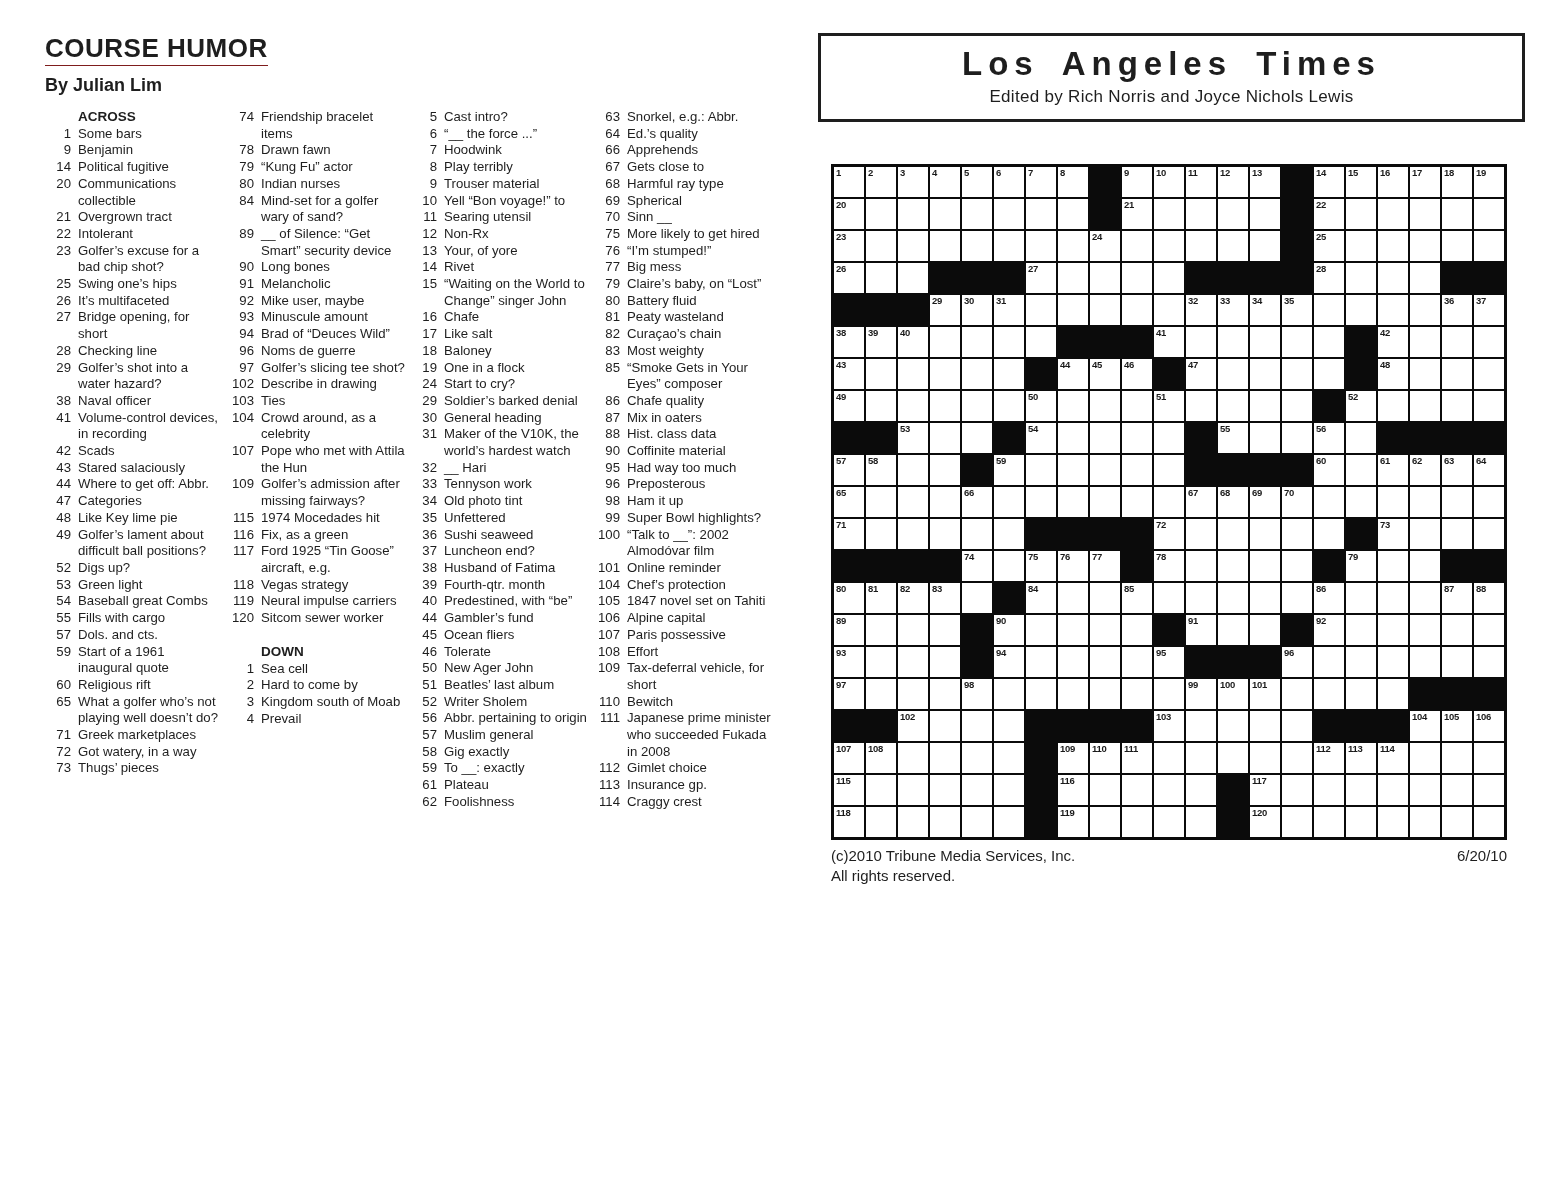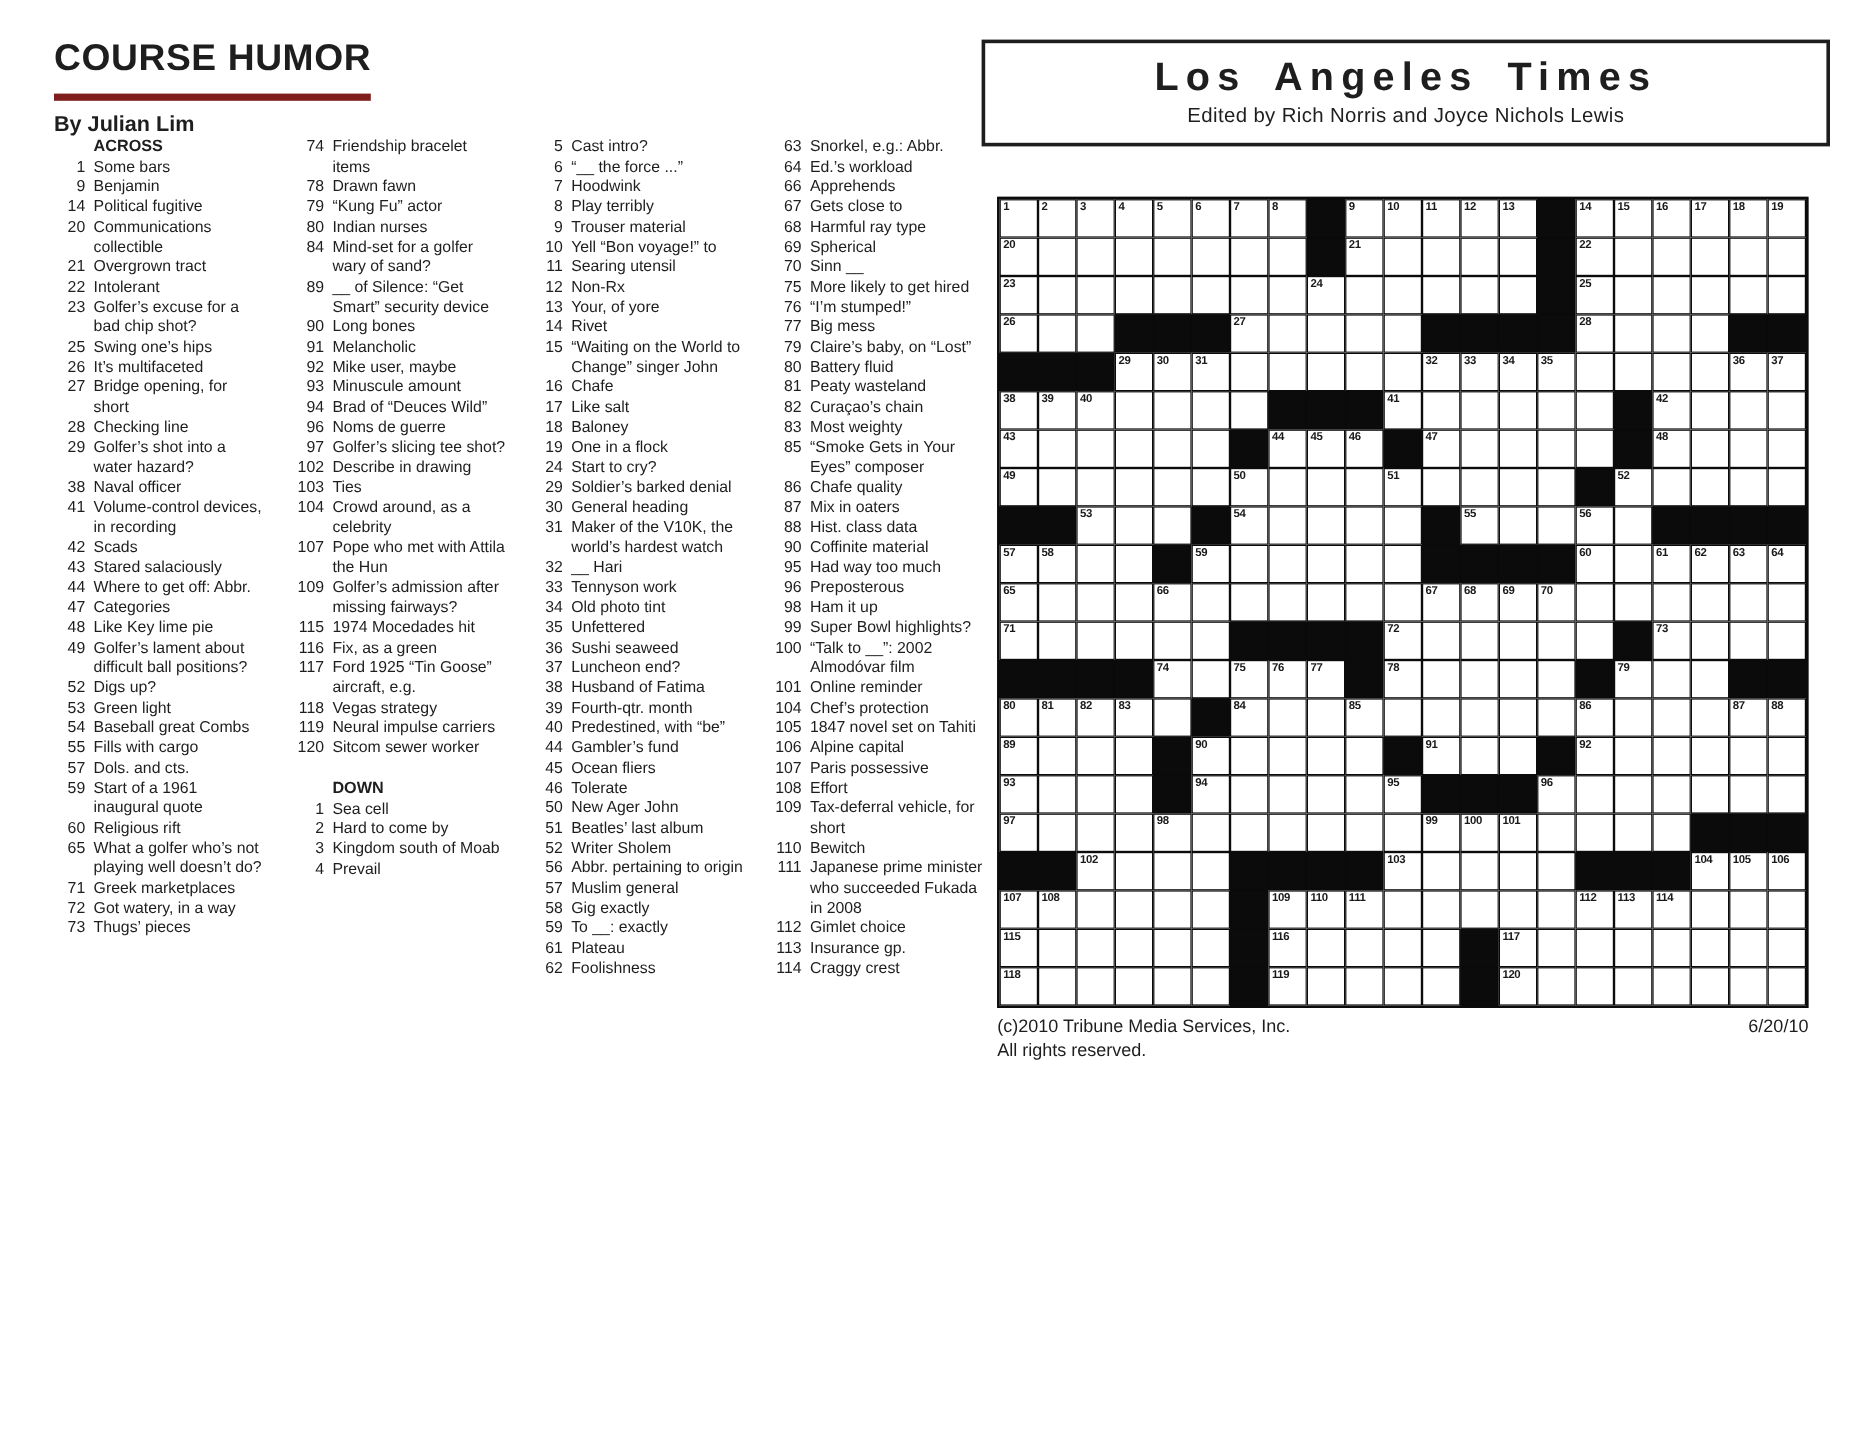--- a/index.html
+++ b/index.html
@@ -1,24 +1,24 @@
 <!DOCTYPE html>
 <html><head>
 <meta charset="utf-8">
 <style>
   html,body{margin:0;padding:0;background:#fff;}
   body{width:1560px;height:1200px;position:relative;overflow:hidden;
        font-family:"Liberation Sans", sans-serif;color:#1e1e1e;}
 
   
   .left{position:absolute;left:45px;top:34px;width:730px;}
-  .title{font-size:31px;font-weight:bold;letter-spacing:.5px;display:inline-block;
-         border-bottom:6px solid #7f1d1d;padding-bottom:16px;line-height:28px;}
+  .title{font-size:26px;font-weight:bold;letter-spacing:.5px;display:inline-block;
+         border-bottom:1px solid #7f1d1d;padding-bottom:3px;line-height:28px;}
   .byline{font-size:18px;font-weight:bold;margin-top:9px;}
-  .clue-columns{display:flex;margin-top:0;gap:16px;}
+  .clue-columns{display:flex;margin-top:13px;}
   .ccol{width:177px;margin-right:6px;flex:none;}
   .clue{display:flex;font-size:13.2px;line-height:16.7px;}
   .clue .n{flex:none;width:26px;text-align:right;padding-right:7px;}
   .clue .t{flex:1;min-width:0;}
   .clue-header{font-weight:bold;font-size:13.5px;line-height:16.7px;padding-left:33px;}
   .clue-header.gap{margin-top:17px;}
 
   
   .masthead{position:absolute;left:818px;top:33px;width:707px;box-sizing:border-box;
             border:3px solid #1e1e1e;text-align:center;padding:9px 0 12px;}
@@ -447,21 +447,21 @@
           <span class="t">Foolishness</span>
         </div>
       </div>
       <div class="ccol">
         <div class="clue">
           <span class="n">63</span>
           <span class="t">Snorkel, e.g.: Abbr.</span>
         </div>
         <div class="clue">
           <span class="n">64</span>
-          <span class="t">Ed.’s workload</span>
+          <span class="t">Ed.’s quality</span>
         </div>
         <div class="clue">
           <span class="n">66</span>
           <span class="t">Apprehends</span>
         </div>
         <div class="clue">
           <span class="n">67</span>
           <span class="t">Gets close to</span>
         </div>
         <div class="clue">

